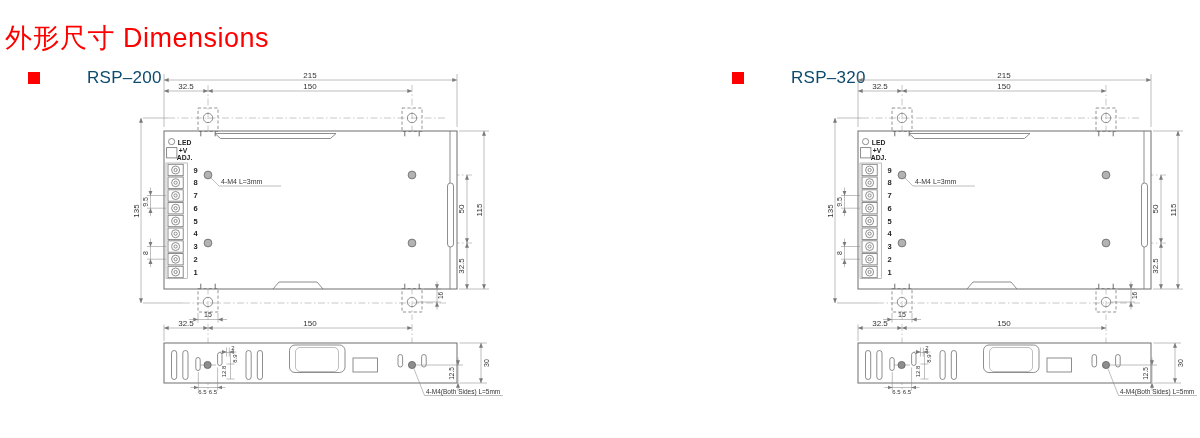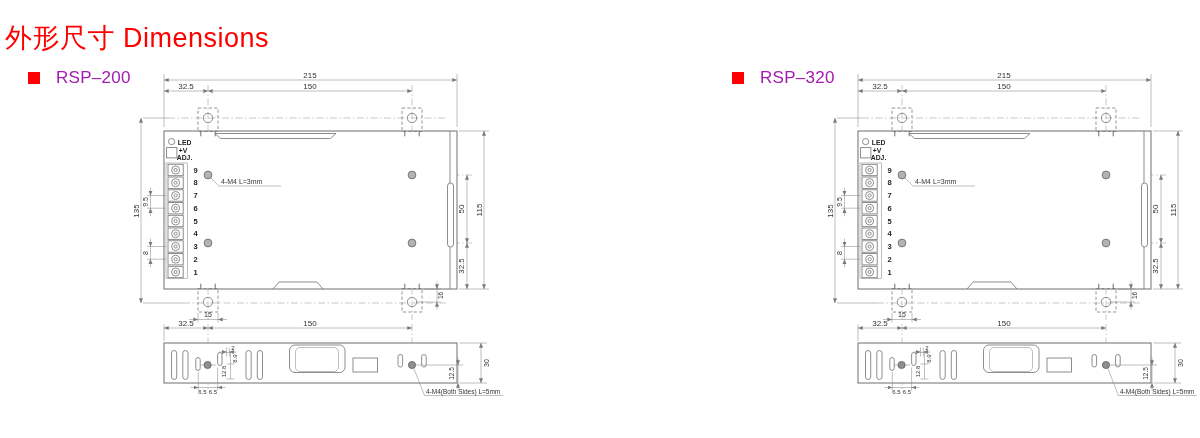--- a/index.html
+++ b/index.html
@@ -2,21 +2,21 @@
 <html><head>
 <meta charset="utf-8">
 <style>
   html,body{margin:0;padding:0;background:#fff;}
   .canvas{position:relative;width:1200px;height:438px;background:#fff;overflow:hidden;
           font-family:"Liberation Sans",sans-serif;}
   .title{position:absolute;left:5px;top:20px;font-size:27px;color:#fe0000;
          letter-spacing:.5px;white-space:nowrap;}
   .panel-header{position:absolute;top:68px;display:flex;align-items:center;gap:16px;}
   .bullet{width:12px;height:12px;background:#fe0000;display:inline-block;}
-  .model{font-size:17px;color:#a21caf;letter-spacing:.3px;}
+  .model{font-size:17px;color:#0c4a6e;letter-spacing:.3px;margin-left:31px;}
   svg.drawings{position:absolute;left:0;top:0;}
   
   .ln{stroke:#6e6e6e;stroke-width:1;fill:none}
   .lnf{stroke:#6e6e6e;stroke-width:1;fill:#fff}
   .med{stroke:#7a7a7a;stroke-width:.85;fill:none}
   .medf{stroke:#7a7a7a;stroke-width:.85;fill:#fff}
   .thin{stroke:#8a8a8a;stroke-width:.55;fill:none}
   .dim{stroke:#8a8a8a;stroke-width:.55;fill:none}
   .cl{stroke:#9a9a9a;stroke-width:.55;stroke-dasharray:7 2.5 1.5 2.5;fill:none}
   .dash{stroke:#7a7a7a;stroke-width:.8;stroke-dasharray:3.2 2.2;fill:none}

